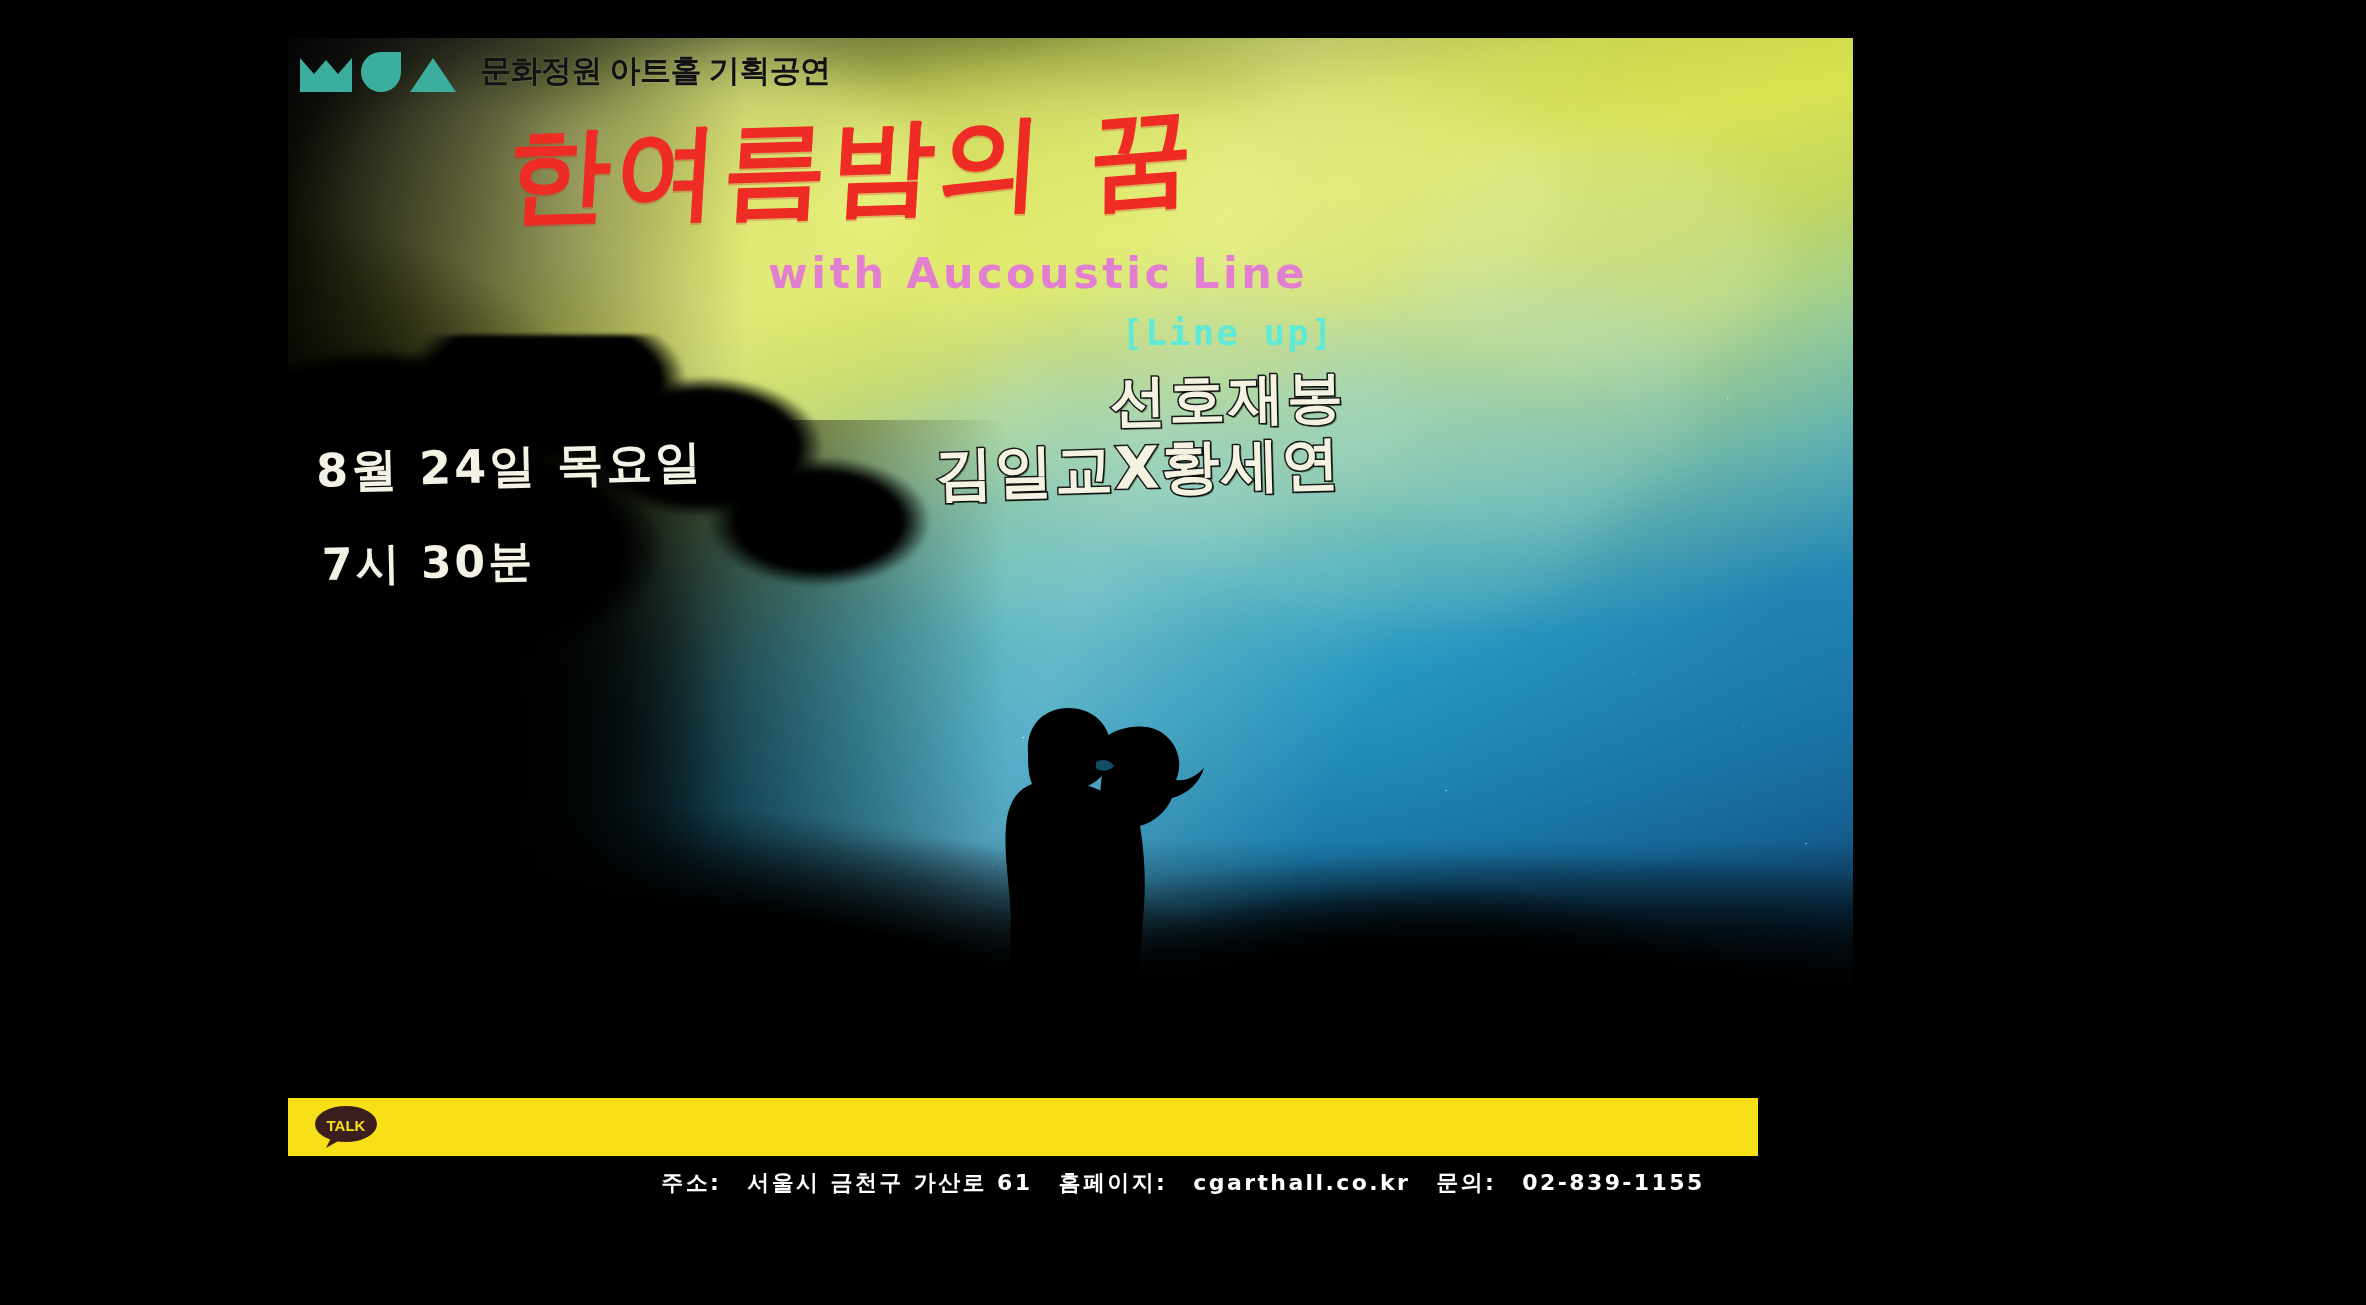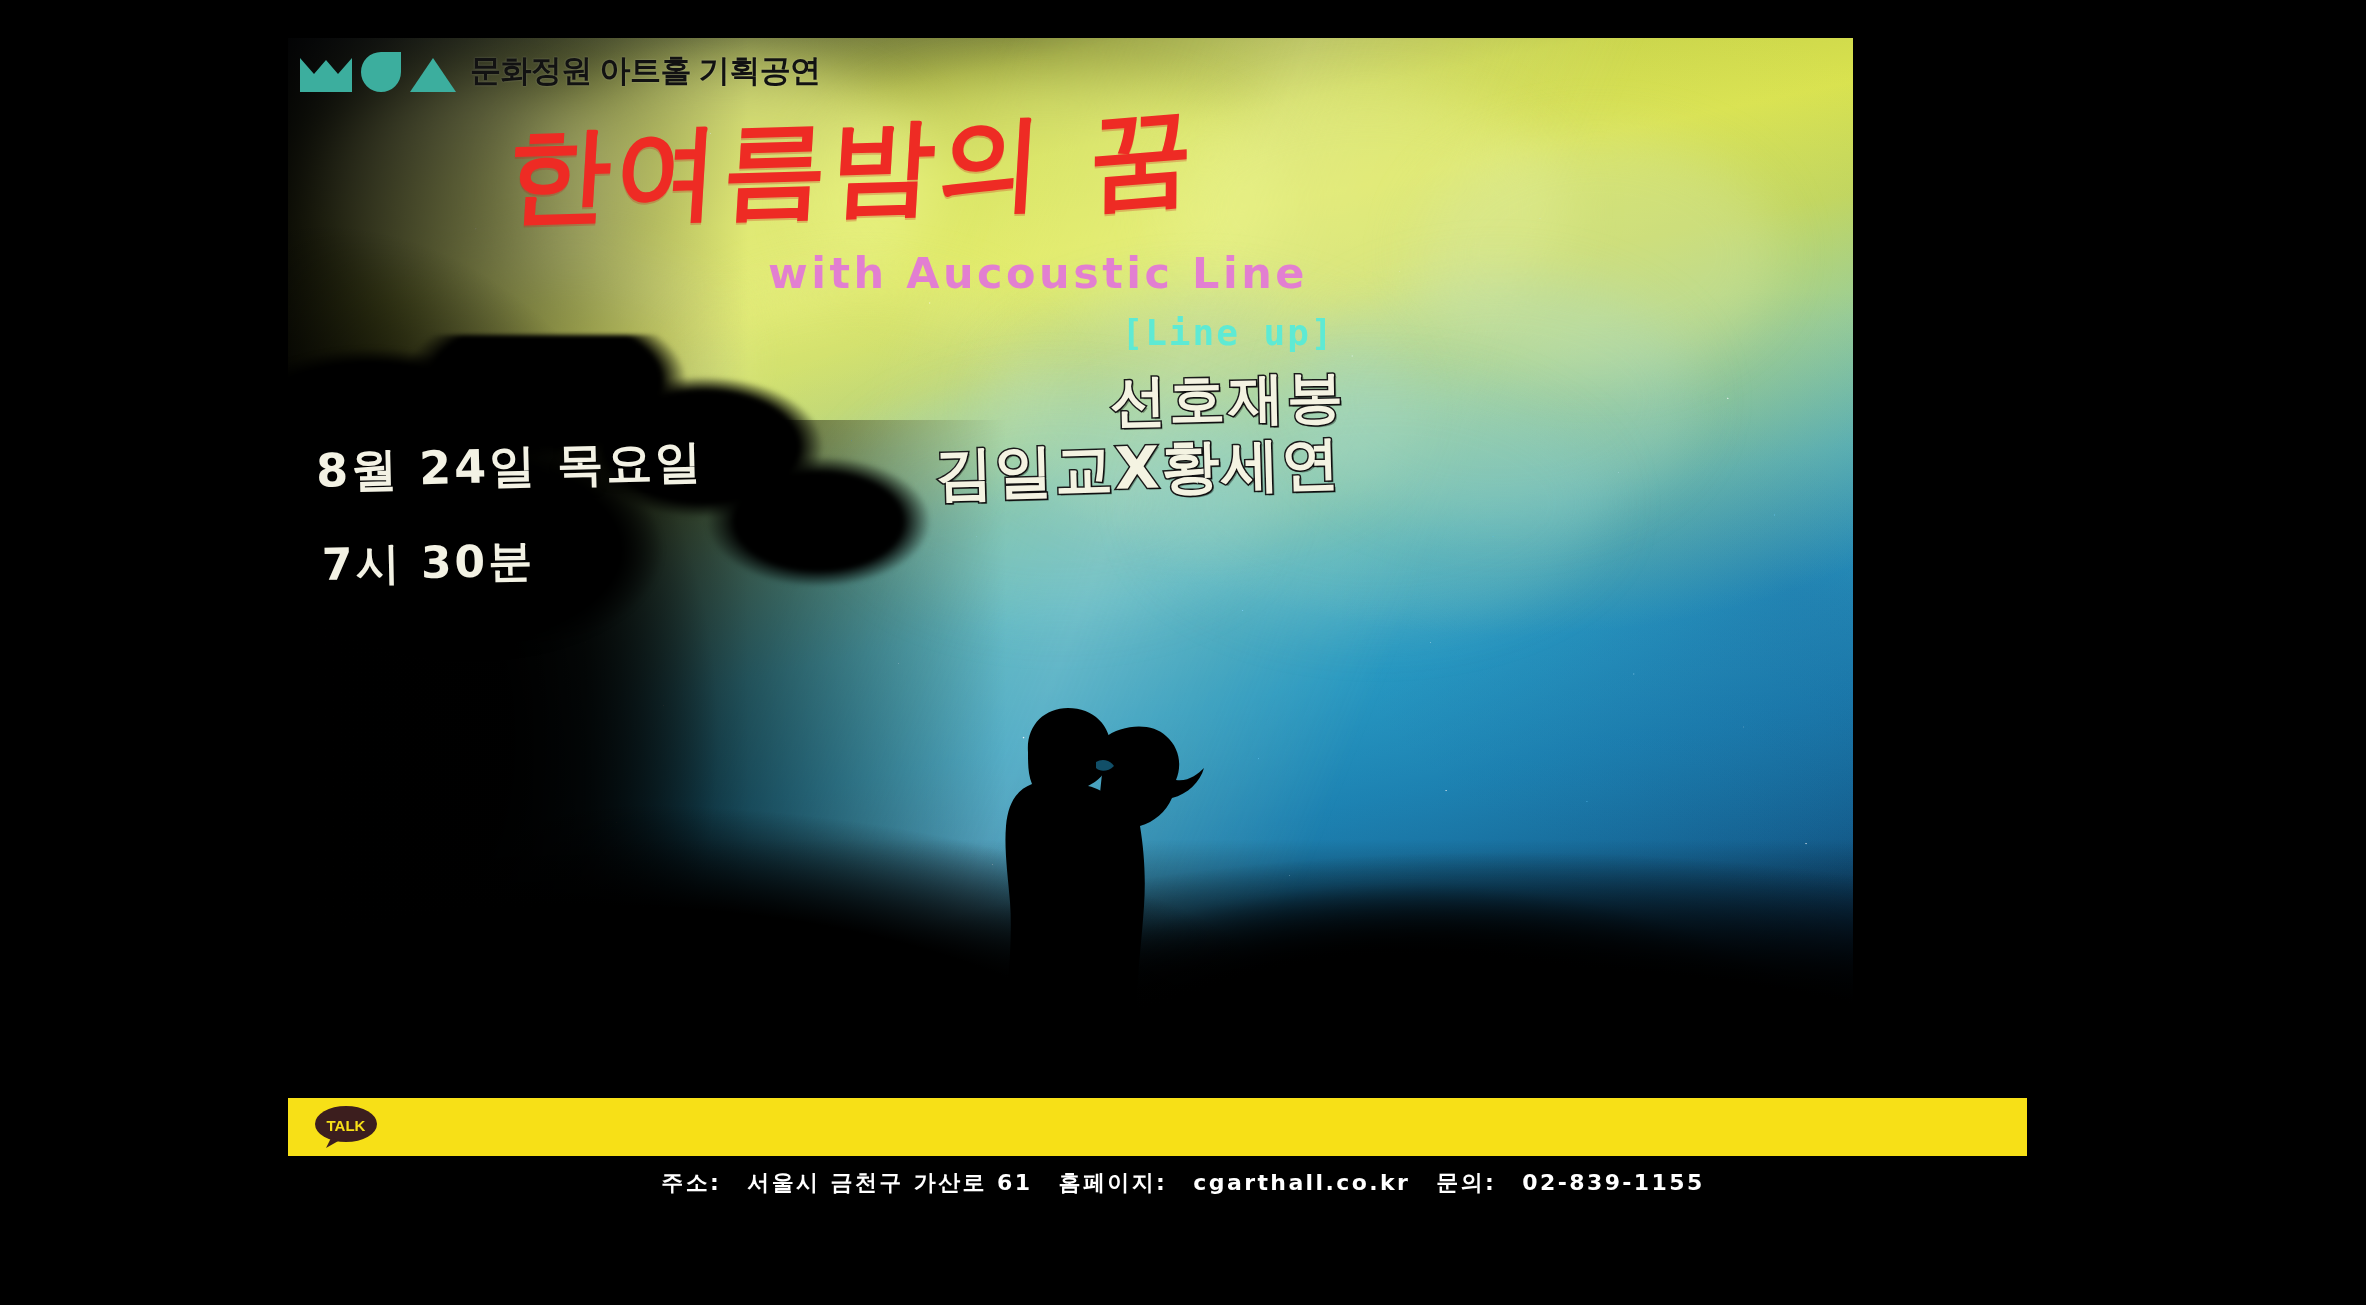--- a/index.html
+++ b/index.html
@@ -205,21 +205,21 @@
     filter: blur(3px);
   }
 
   
   #header-row {
     position: absolute;
     left: 12px;
     top: 10px;
     display: flex;
     align-items: center;
-    gap: 14px;
+    gap: 24px;
     z-index: 30;
   }
   .logo-mark {
     display: flex;
     align-items: flex-end;
     gap: 9px;
     height: 44px;
   }
   .logo-m, .logo-j, .logo-a {
     display: block;
@@ -371,21 +371,21 @@
     letter-spacing: 2.2px;
     color: #ffffff;
     white-space: nowrap;
     z-index: 40;
   }
 
   #kakao-bar {
     position: absolute;
     left: 288px;
     top: 1098px;
-    width: 1739px;
+    width: 1470px;
     height: 58px;
     background: #f7e017;
     display: flex;
     align-items: center;
     z-index: 40;
   }
   #kakao-icon {
     margin-left: 26px;
     flex: 0 0 auto;
     width: 64px;

